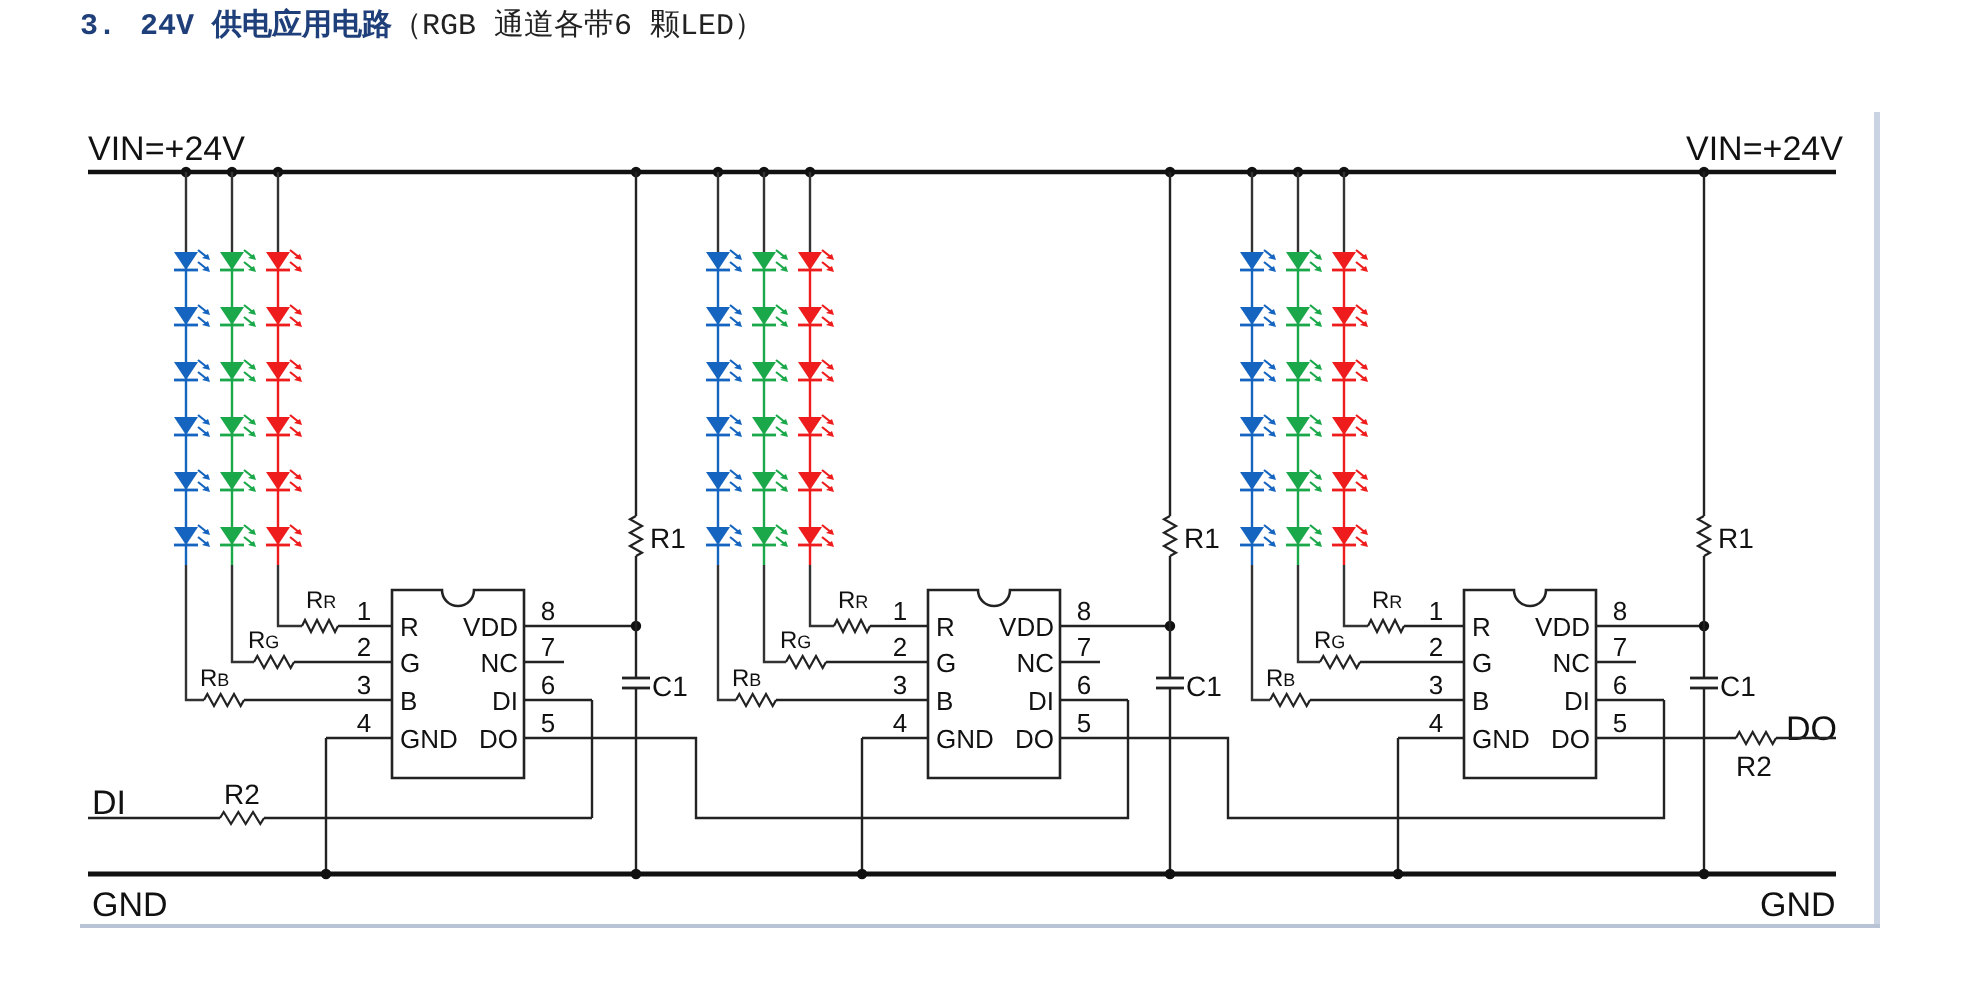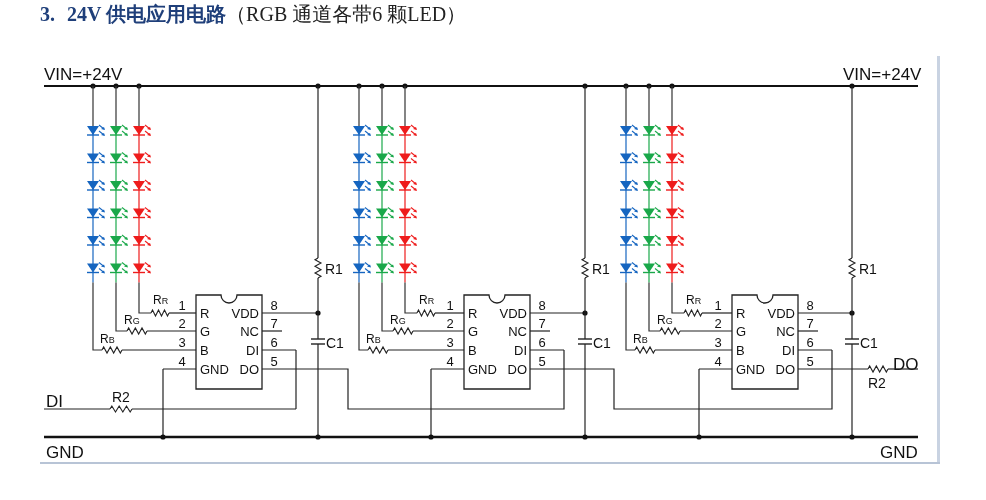--- a/index.html
+++ b/index.html
@@ -1,17 +1,17 @@
 <!DOCTYPE html>
 <html><head>
 <meta charset="utf-8">
 <style>
   html,body{margin:0;padding:0;background:#ffffff;}
   body{width:986px;height:500px;position:relative;overflow:hidden;font-family:"Liberation Sans",sans-serif;}
-  .heading{position:absolute;left:40px;top:3px;font-size:20px;line-height:22px;color:#222;white-space:nowrap;font-family:Liberation Serif, serif;text-align:center;}
+  .heading{position:absolute;left:40px;top:3px;font-size:15px;line-height:22px;color:#222;white-space:nowrap;font-family:Liberation Mono, monospace;text-align:center;}
   .heading .num,.heading .bold{color:#1f3f7a;font-weight:bold;}
   .heading .num{margin-right:12px;}
   .diagram-frame{position:absolute;left:31px;top:56px;width:906px;height:407px;background:#fff;}
   .frame-border-right{position:absolute;left:937px;top:56px;width:3px;height:407px;background:#c9d3e2;}
   .frame-border-bottom{position:absolute;left:40px;top:462px;width:900px;height:2px;background:#b8c4d6;}
   svg{position:absolute;left:0;top:0;}
   .lbl{font-family:"Liberation Sans",sans-serif;fill:#111;}
 </style>
 </head>
 <body>

